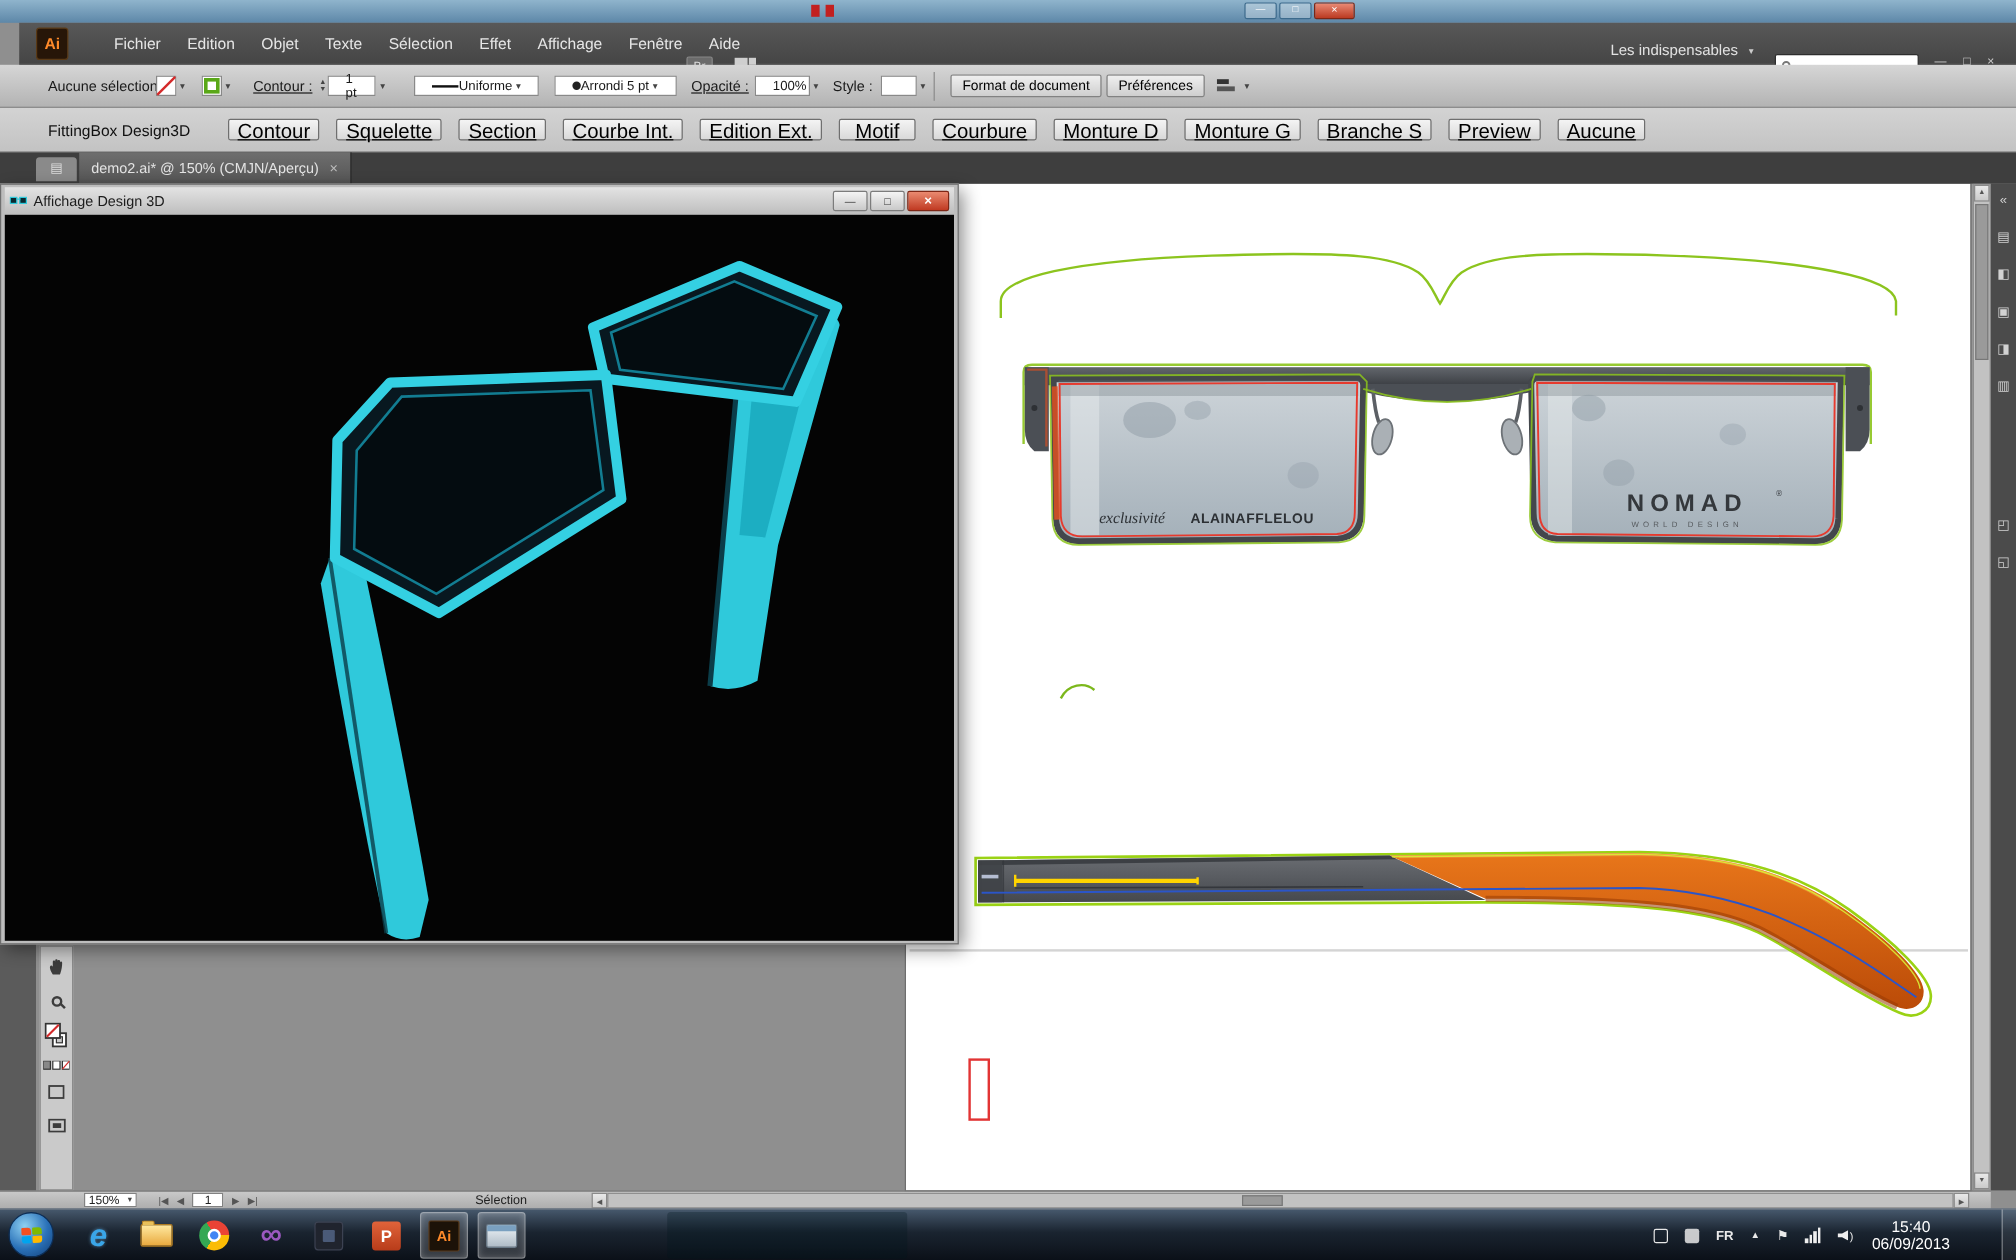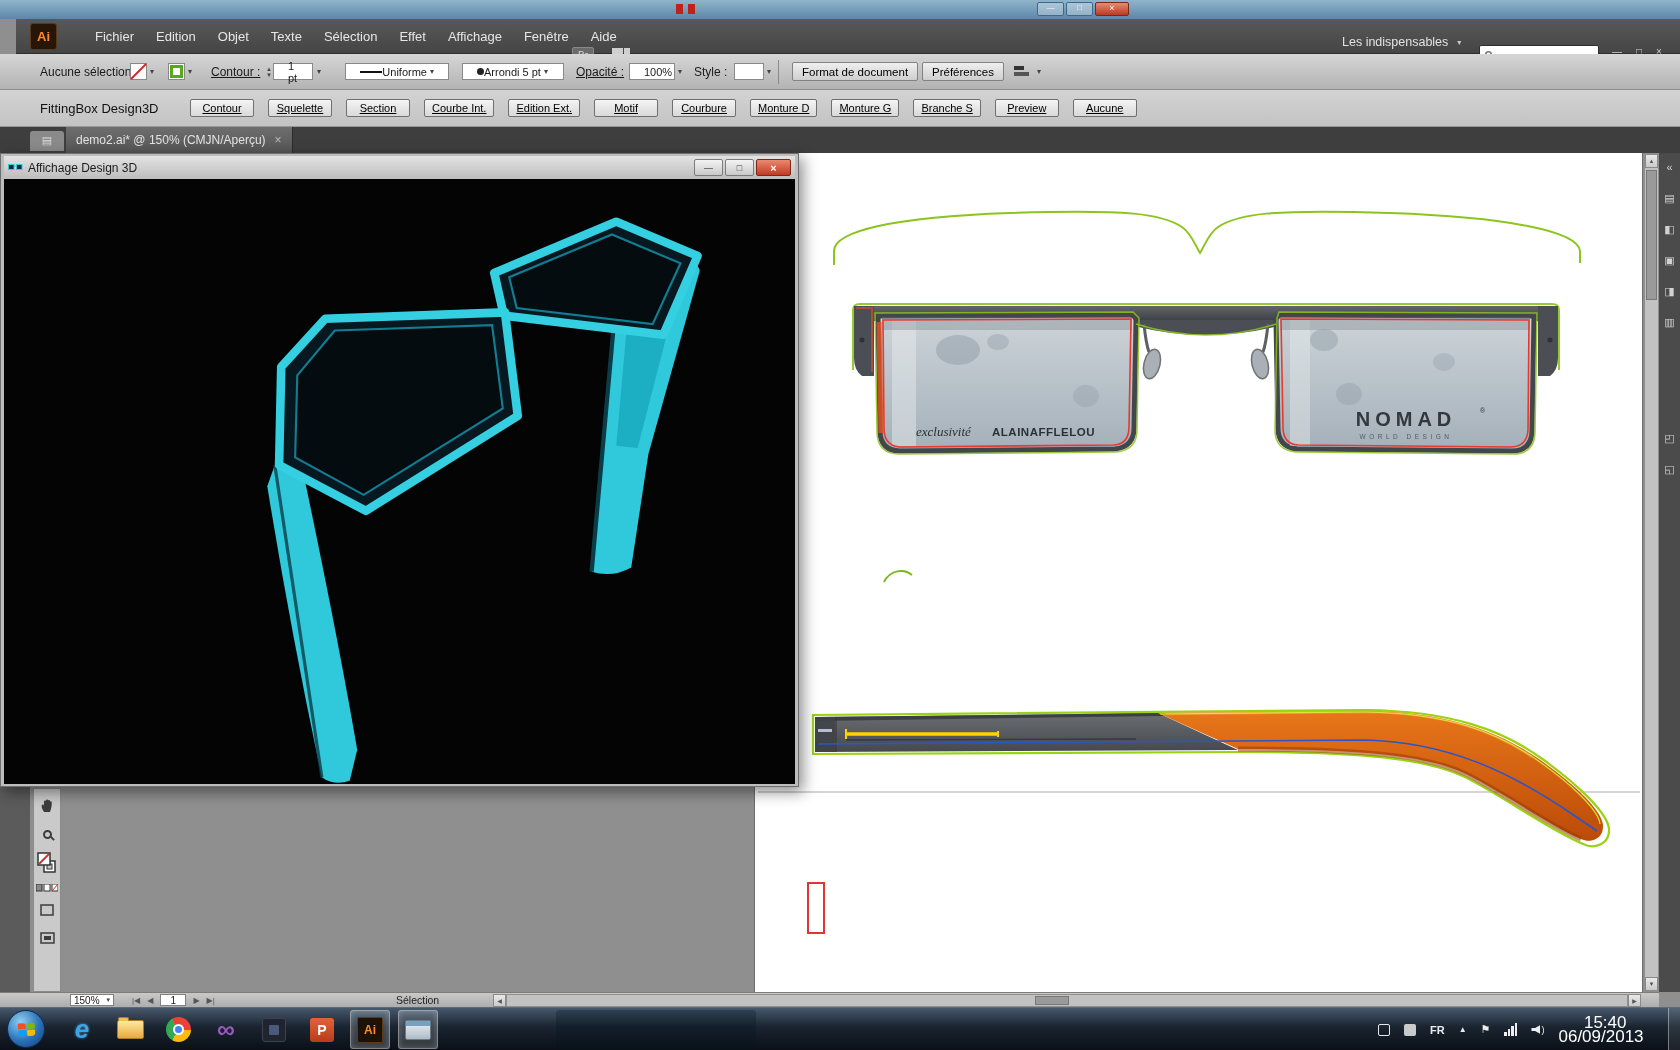--- a/index.html
+++ b/index.html
@@ -15,21 +15,21 @@
     color:#ff8a2a;font-weight:bold;font-size:13px;text-align:center;line-height:26px}
   
   .ctrlbar{left:0;top:54px;width:1680px;height:36px;background:linear-gradient(#d6d6d6,#b3b3b3);border-bottom:1px solid #8d8d8d;color:#1a1a1a}
   .box{background:#fff;border:1px solid #898989;height:17px;display:inline-flex;align-items:center;padding:0 14px;font-size:11px}
   .caret{font-size:8px;color:#444;margin-left:3px}
   .ubtn{background:linear-gradient(#efefef,#cfcfcf);border:1px solid #828282;border-radius:2px;height:19px;padding:0 9px;font-size:11.5px;display:inline-flex;align-items:center}
   .link{text-decoration:underline}
   
   .pluginbar{left:0;top:90px;width:1680px;height:37px;background:linear-gradient(#d3d3d3,#c3c3c3);border-bottom:1px solid #979797}
   .pbtn{height:18px;min-width:64px;padding:0 7px;background:linear-gradient(#f4f4f4,#d9d9d9);border:1px solid #6f6f6f;
-    border-radius:2px;font-size:11px;text-decoration:underline;font-family:"Liberation Sans",sans-serif;cursor:pointer}
+    border-radius:2px;font-size:17px;text-decoration:underline;font-family:"Liberation Sans",sans-serif;cursor:pointer}
   
   .tabbar{left:0;top:127px;width:1680px;height:26px;background:#3e3e3e}
   .doctab{left:66px;top:127px;height:26px;background:linear-gradient(#6e6e6e,#555);border-right:1px solid #2c2c2c;
     color:#e3e3e3;font-size:12px;padding:0 10px;display:flex;align-items:center;gap:9px}
   
   .fwin{left:0;top:153px;width:799px;height:634px;background:#bdbdbd;border:1px solid #6f6f6f;box-shadow:4px 5px 14px rgba(0,0,0,.45)}
   .fwin-title{position:absolute;left:3px;top:2px;right:3px;height:23px;background:linear-gradient(#e3e3e3,#bdbdbd);
     display:flex;align-items:center;font-size:12px;color:#1c1c1c;padding:0 4px}
   .fwbtn{width:29px;height:17px;border:1px solid #7c7c7c;border-radius:2px;background:linear-gradient(#f4f4f4,#c9c9c9);
     display:flex;align-items:center;justify-content:center;font-size:9px;color:#333}
@@ -444,21 +444,21 @@
       <div style="display:flex;align-items:flex-end;gap:1px">
         <span style="width:2.5px;height:4px;background:#eee"></span>
           <span style="width:2.5px;height:7px;background:#eee"></span>
           <span style="width:2.5px;height:10px;background:#eee"></span>
           <span style="width:2.5px;height:13px;background:#eee"></span>
       </div>
       <div style="display:flex;align-items:center;gap:1px">
         <div style="width:9px;height:9px;background:#eee;clip-path:polygon(0 33%,40% 33%,100% 0,100% 100%,40% 67%,0 67%)"></div>
         <span style="color:#eee;font-size:9px">)</span>
       </div>
-      <div style="color:#fff;font-size:17px;text-align:right;line-height:14px;width:68px">
+      <div style="color:#fff;font-size:13px;text-align:center;line-height:14px;width:68px">
         <div>15:40</div>
         <div>06/09/2013</div>
       </div>
     </div>
     <div class="a" style="left:1668px;top:0;width:12px;height:43px;background:rgba(255,255,255,.08);border-left:1px solid rgba(255,255,255,.4)"></div>
   </div>
 
 </div>
 
 </body></html>

